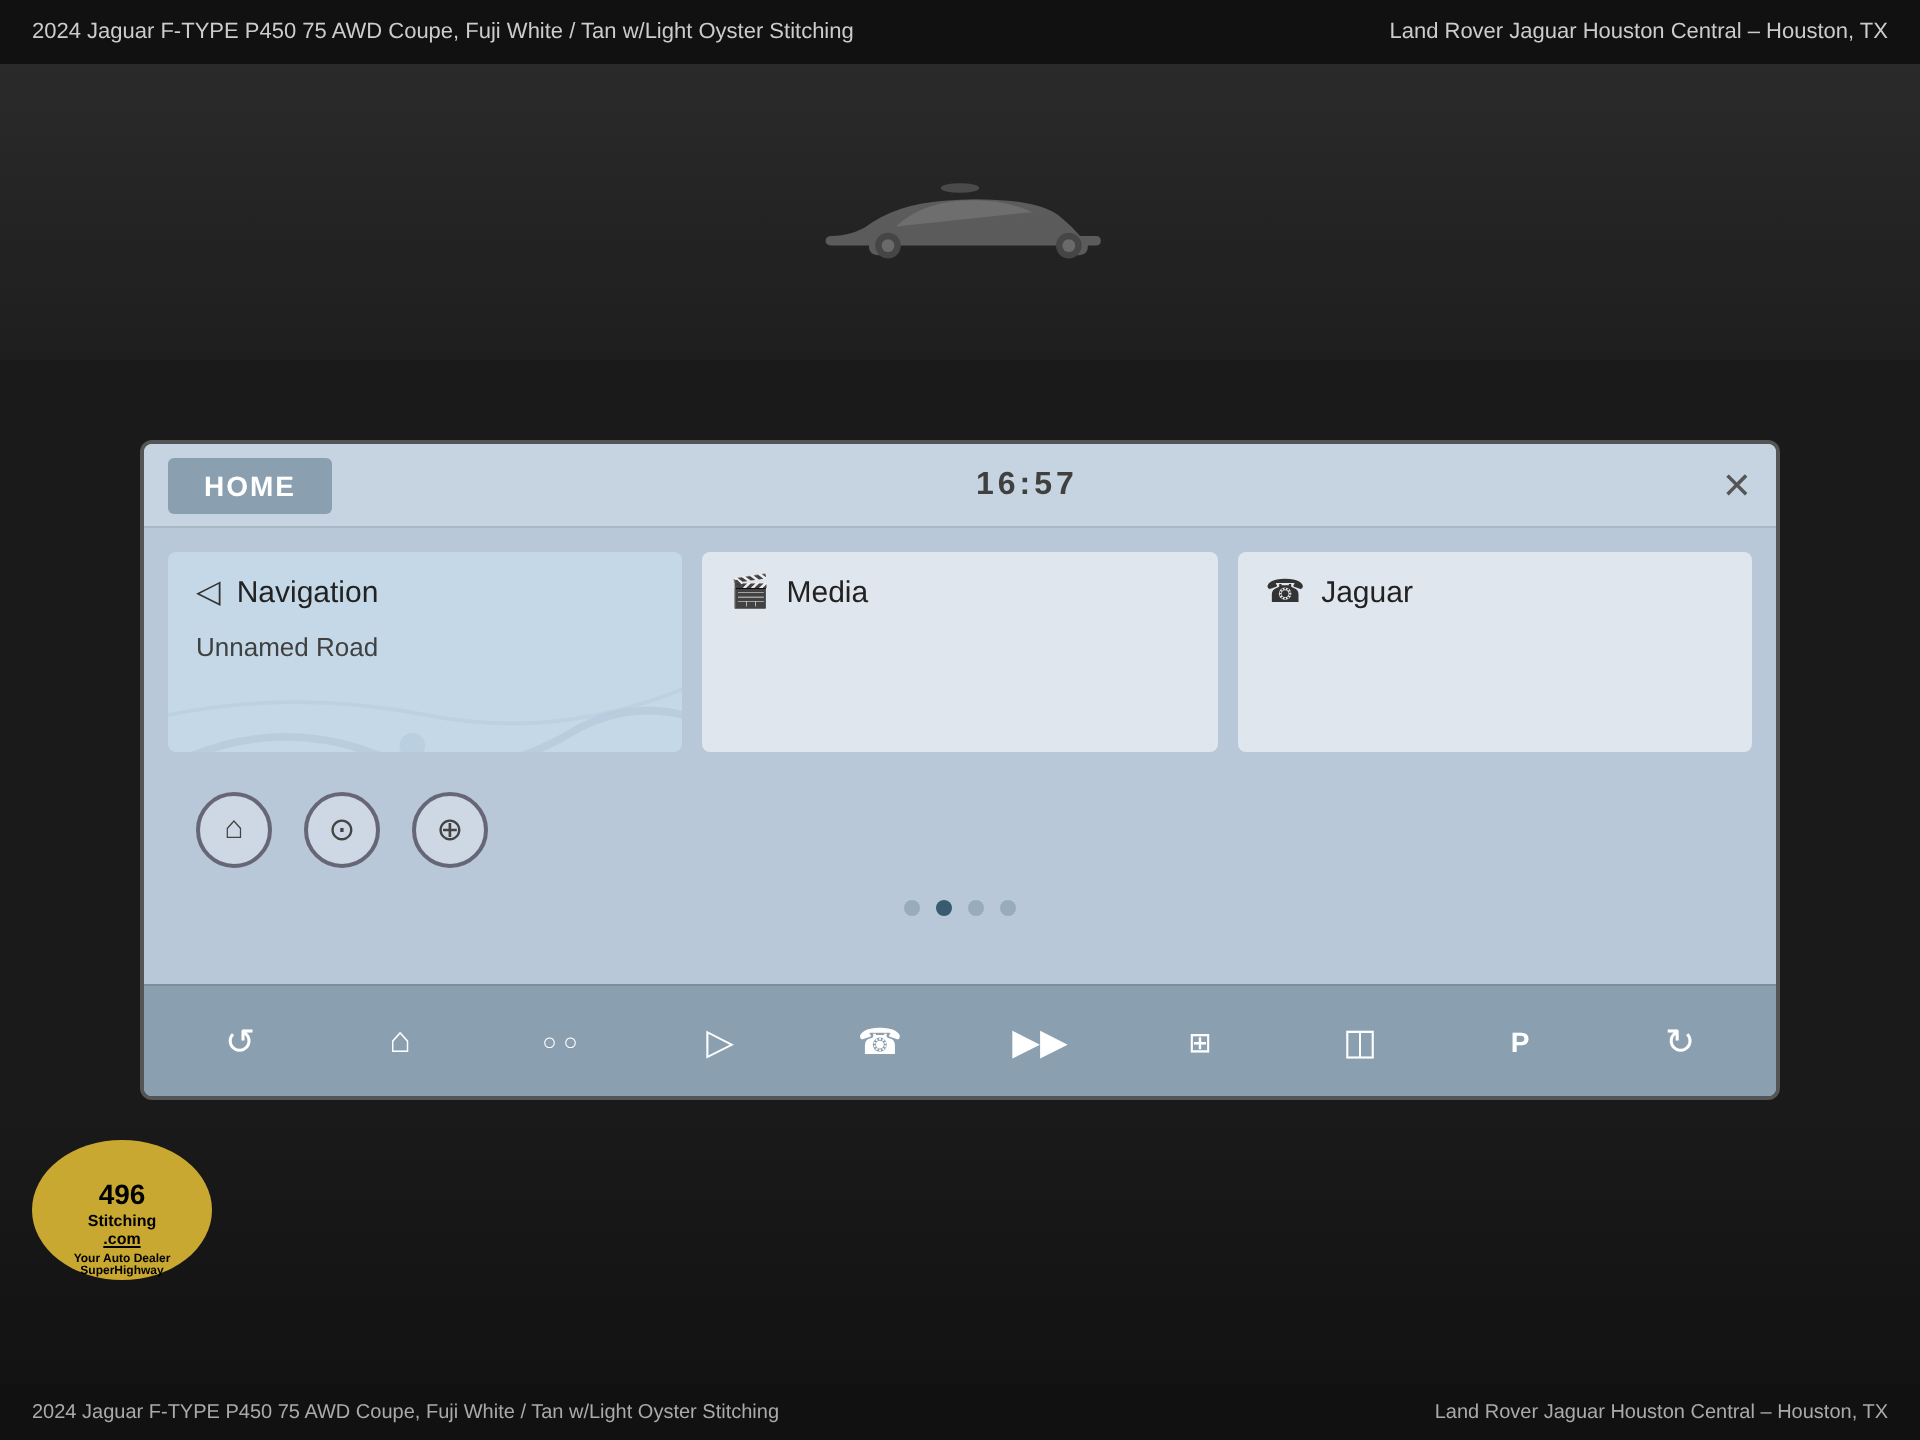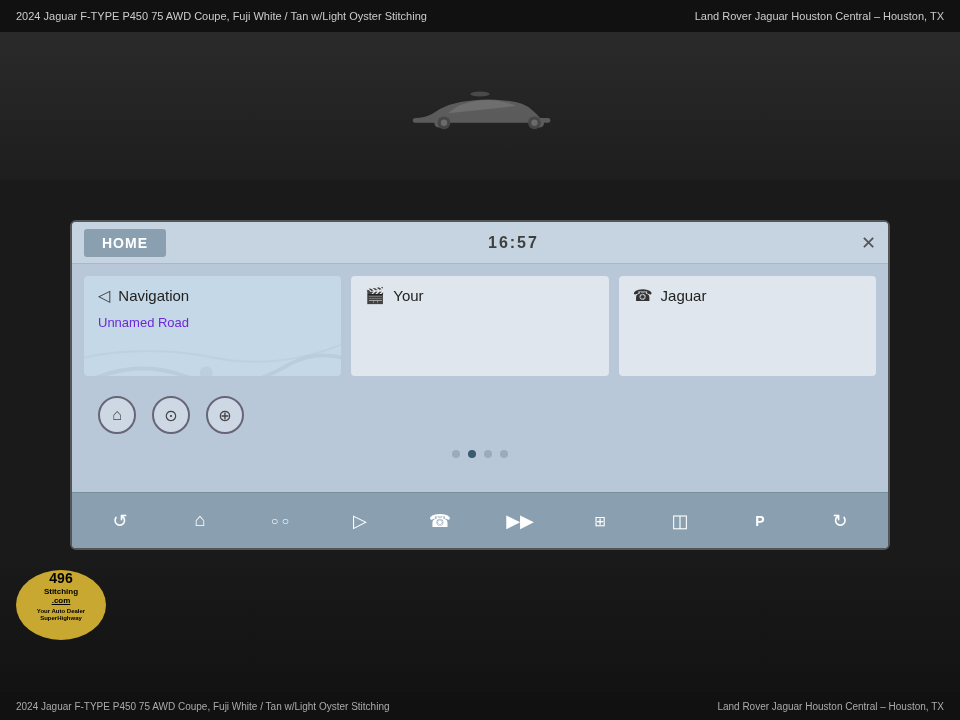--- a/index.html
+++ b/index.html
@@ -118,21 +118,21 @@
       gap: 8px;
       margin-bottom: 10px;
     }
     .card-title {
       font-size: 15px;
       color: #222;
       font-weight: 500;
     }
     .card-subtitle {
       font-size: 13px;
-      color: #6d28d9;
+      color: #404040;
     }
     .card-icon {
       font-size: 16px;
       color: #333;
     }
 
     
     .card-nav {
       background: rgba(200, 220, 235, 0.8);
       position: relative;
@@ -226,21 +226,21 @@
     .dealer-mark {
       position: absolute;
       bottom: 80px;
       left: 16px;
       width: 90px;
       height: 70px;
       background: #c8a830;
       border-radius: 50%;
       display: flex;
       align-items: center;
-      justify-content: flex-start;
+      justify-content: flex-end;
       flex-direction: column;
       z-index: 10;
     }
     .dealer-mark-inner {
       font-size: 9px;
       color: #000;
       font-weight: bold;
       text-align: center;
       line-height: 1.2;
     }
@@ -308,21 +308,21 @@
           <path d="M0 60 Q40 40 80 55 Q120 70 160 45 Q180 35 200 40" stroke="#2a5a8a" stroke-width="3" fill="none" opacity="0.5"></path>
           <path d="M20 80 Q60 55 100 65 Q140 75 180 60" stroke="#2a5a8a" stroke-width="2" fill="none" opacity="0.3"></path>
           <path d="M0 40 Q50 30 100 40 Q150 50 200 30" stroke="#3a6a9a" stroke-width="1.5" fill="none" opacity="0.4"></path>
           <circle cx="95" cy="52" r="5" fill="#3a6a9a" opacity="0.5"></circle>
         </svg>
       </div>
 
       <div class="card">
         <div class="card-title-row">
           <span class="card-icon">🎬</span>
-          <span class="card-title">Your</span>
+          <span class="card-title">Media</span>
         </div>
       </div>
 
       <div class="card">
         <div class="card-title-row">
           <span class="card-icon">☎</span>
           <span class="card-title">Jaguar</span>
         </div>
       </div>
     </div>

